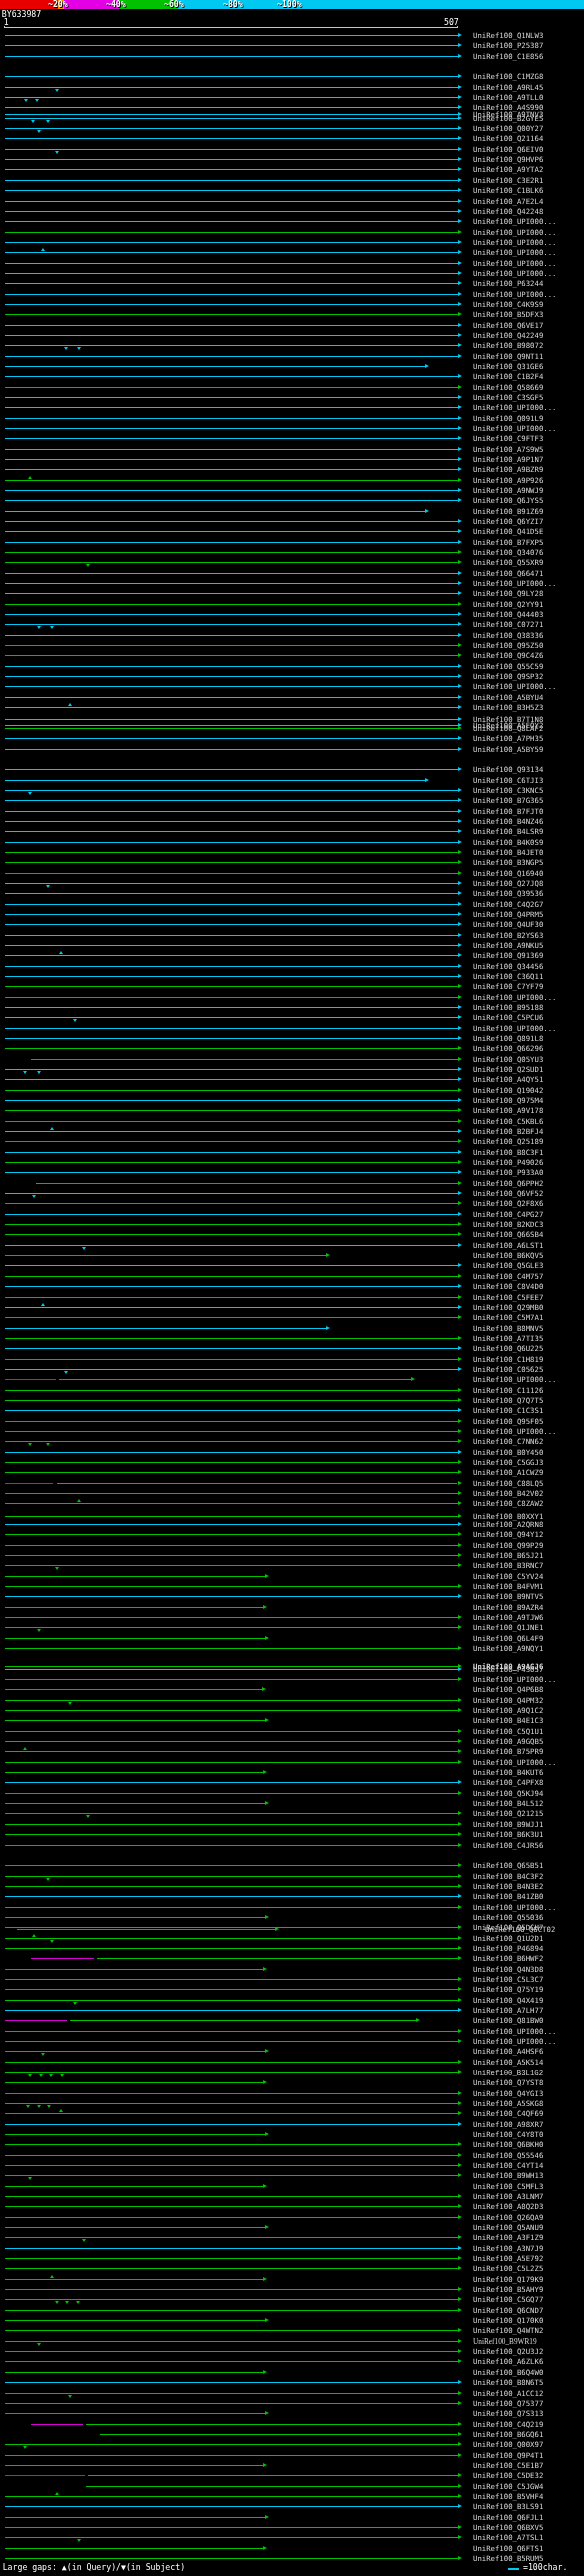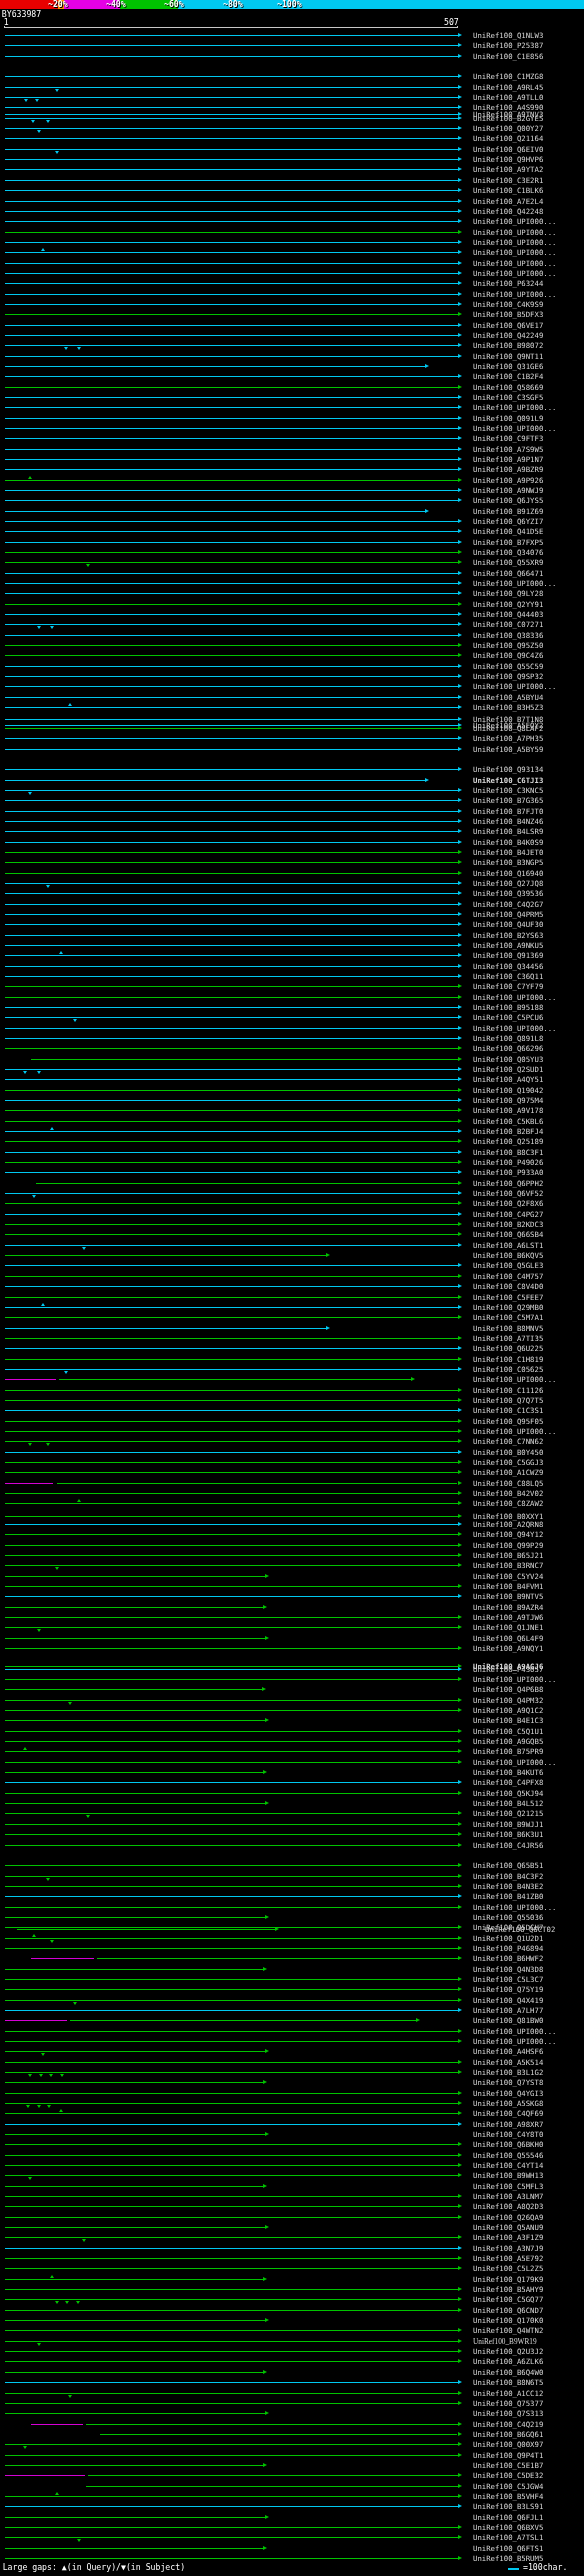--- a/index.html
+++ b/index.html
@@ -423,21 +423,21 @@
       <div class="hit-row" style="top: 715px;">
         <div class="bar" style="left: 4.6px; width: 453px; background: rgb(0, 200, 240);"></div>
         <div class="arrowhead" style="left: 458px; border-left: 4.6px solid rgb(0, 200, 240);"></div>
         <span class="hit-label">UniRef100_B7T1N8</span>
       </div>
       <div class="hit-row" style="top: 765px;">
         <div class="bar" style="left: 4.6px; width: 453px; background: rgb(0, 200, 240);"></div>
         <div class="arrowhead" style="left: 458px; border-left: 4.6px solid rgb(0, 200, 240);"></div>
         <span class="hit-label">UniRef100_Q93134</span>
       </div>
-      <div class="hit-row" style="top: 776px; font-weight: bold;">
+      <div class="hit-row" style="top: 776px;">
         <div class="bar" style="left: 4.6px; width: 420px; background: rgb(0, 200, 240);"></div>
         <div class="arrowhead" style="left: 425px; border-left: 4.6px solid rgb(0, 200, 240);"></div>
         <span class="hit-label">UniRef100_C6TJI3</span>
       </div>
       <div class="hit-row" style="top: 786px;">
         <div class="bar" style="left: 4.6px; width: 453px; background: rgb(0, 200, 240);"></div>
         <div class="arrowhead" style="left: 458px; border-left: 4.6px solid rgb(0, 200, 240);"></div>
         <div class="mark down" style="left: 28px; border-top: 3.7px solid rgb(0, 200, 240);"></div>
         <span class="hit-label">UniRef100_C3KNC5</span>
       </div>
@@ -1076,21 +1076,21 @@
         <div class="bar" style="left: 4.6px; width: 261px; background: rgb(0, 194, 0);"></div>
         <div class="arrowhead" style="left: 265px; border-left: 4.6px solid rgb(0, 194, 0);"></div>
         <div class="mark down" style="left: 41px; border-top: 3.7px solid rgb(0, 194, 0);"></div>
         <span class="hit-label">UniRef100_A4HSF6</span>
       </div>
       <div class="hit-row" style="top: 2058px;">
         <div class="bar" style="left: 4.6px; width: 453px; background: rgb(0, 194, 0);"></div>
         <div class="arrowhead" style="left: 458px; border-left: 4.6px solid rgb(0, 194, 0);"></div>
         <span class="hit-label">UniRef100_A5K514</span>
       </div>
-      <div class="hit-row" style="top: 2068px;">
+      <div class="hit-row" style="top: 2068px; font-family: Liberation Mono, monospace;">
         <div class="bar" style="left: 4.6px; width: 453px; background: rgb(0, 194, 0);"></div>
         <div class="arrowhead" style="left: 458px; border-left: 4.6px solid rgb(0, 194, 0);"></div>
         <div class="mark down" style="left: 28px; border-top: 3.7px solid rgb(0, 194, 0);"></div>
         <div class="mark down" style="left: 39px; border-top: 3.7px solid rgb(0, 194, 0);"></div>
         <div class="mark down" style="left: 49px; border-top: 3.7px solid rgb(0, 194, 0);"></div>
         <div class="mark down" style="left: 60px; border-top: 3.7px solid rgb(0, 194, 0);"></div>
         <span class="hit-label">UniRef100_B3L1G2</span>
       </div>
       <div class="hit-row" style="top: 2078px;">
         <div class="bar" style="left: 4.6px; width: 259px; background: rgb(0, 194, 0);"></div>

